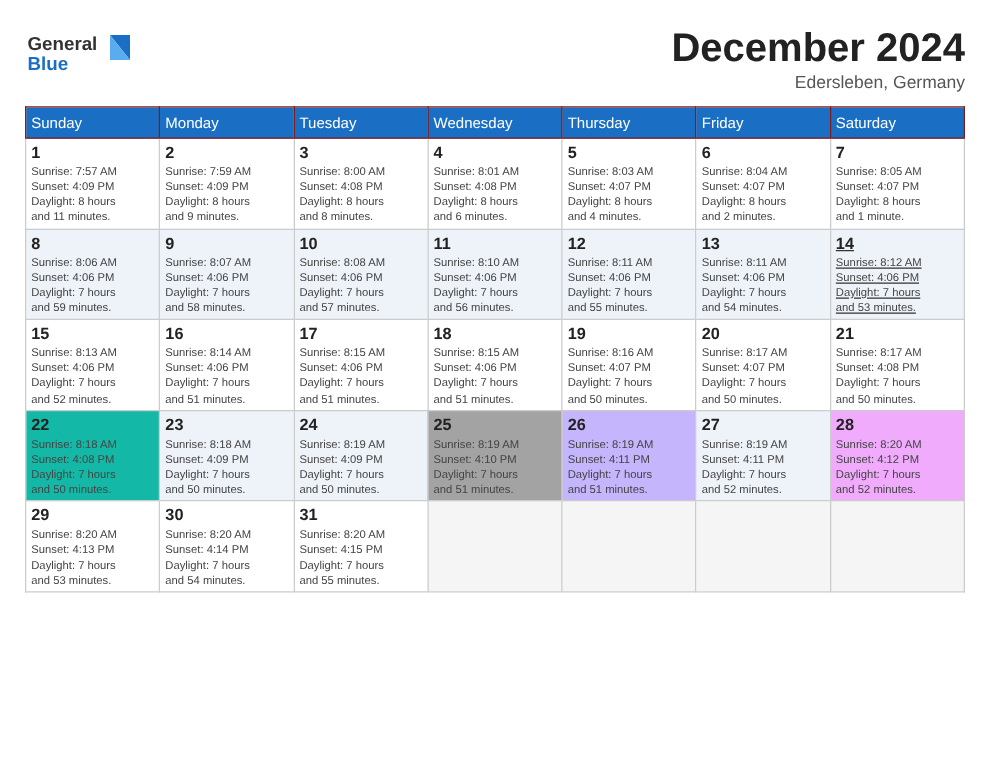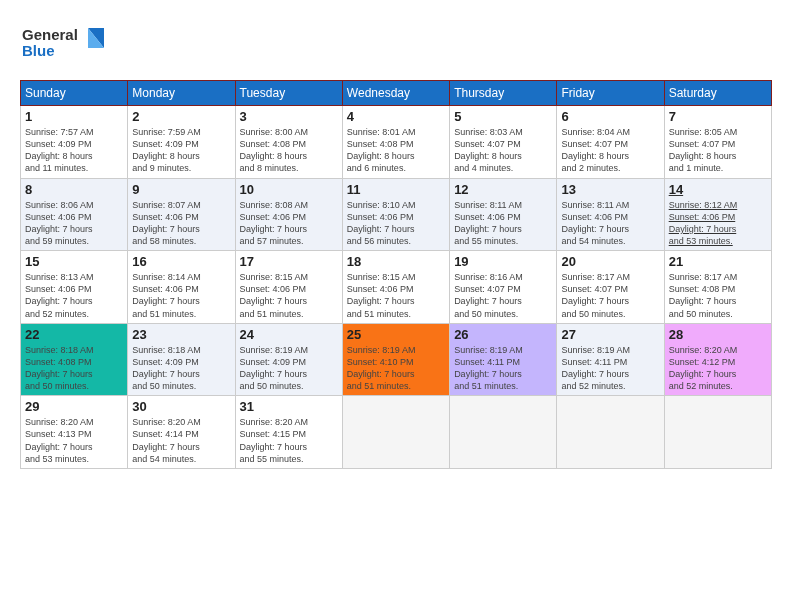--- a/index.html
+++ b/index.html
@@ -93,20 +93,22 @@
         <svg width="90" height="44" viewBox="0 0 90 44">
           <text x="2" y="20" font-family="Arial" font-size="15" font-weight="bold" fill="#333">General</text>
           <text x="2" y="36" font-family="Arial" font-size="15" font-weight="bold" fill="#1a6fc4">Blue</text>
 
           <polygon points="68,8 84,8 84,28" fill="#1a6fc4"></polygon>
           <polygon points="68,8 68,28 84,28" fill="#5aacee"></polygon>
         </svg>
       </div>
     </div>
     <div class="title-block">
+      <div class="month-title">December 2024</div>
+      <div class="location">Edersleben, Germany</div>
     </div>
   </div>
 
   <table>
     <thead>
       <tr>
         <th>Sunday</th>
         <th>Monday</th>
         <th>Tuesday</th>
         <th>Wednesday</th>
@@ -212,21 +214,21 @@
             <div class="cell-text">Sunrise: 8:18 AM<br>Sunset: 4:08 PM<br>Daylight: 7 hours<br>and 50 minutes.</div>
           </td>
           <td style="background: rgb(238, 242, 249);">
             <span class="day-num">23</span>
             <div class="cell-text">Sunrise: 8:18 AM<br>Sunset: 4:09 PM<br>Daylight: 7 hours<br>and 50 minutes.</div>
           </td>
           <td style="background: rgb(238, 242, 249);">
             <span class="day-num">24</span>
             <div class="cell-text">Sunrise: 8:19 AM<br>Sunset: 4:09 PM<br>Daylight: 7 hours<br>and 50 minutes.</div>
           </td>
-          <td style="background: #f97316;">
+          <td style="background: #a3a3a3;">
             <span class="day-num">25</span>
             <div class="cell-text">Sunrise: 8:19 AM<br>Sunset: 4:10 PM<br>Daylight: 7 hours<br>and 51 minutes.</div>
           </td>
           <td style="background: #c4b5fd;">
             <span class="day-num">26</span>
             <div class="cell-text">Sunrise: 8:19 AM<br>Sunset: 4:11 PM<br>Daylight: 7 hours<br>and 51 minutes.</div>
           </td>
           <td style="background: rgb(238, 242, 249); margin-left: 32px;">
             <span class="day-num">27</span>
             <div class="cell-text">Sunrise: 8:19 AM<br>Sunset: 4:11 PM<br>Daylight: 7 hours<br>and 52 minutes.</div>

